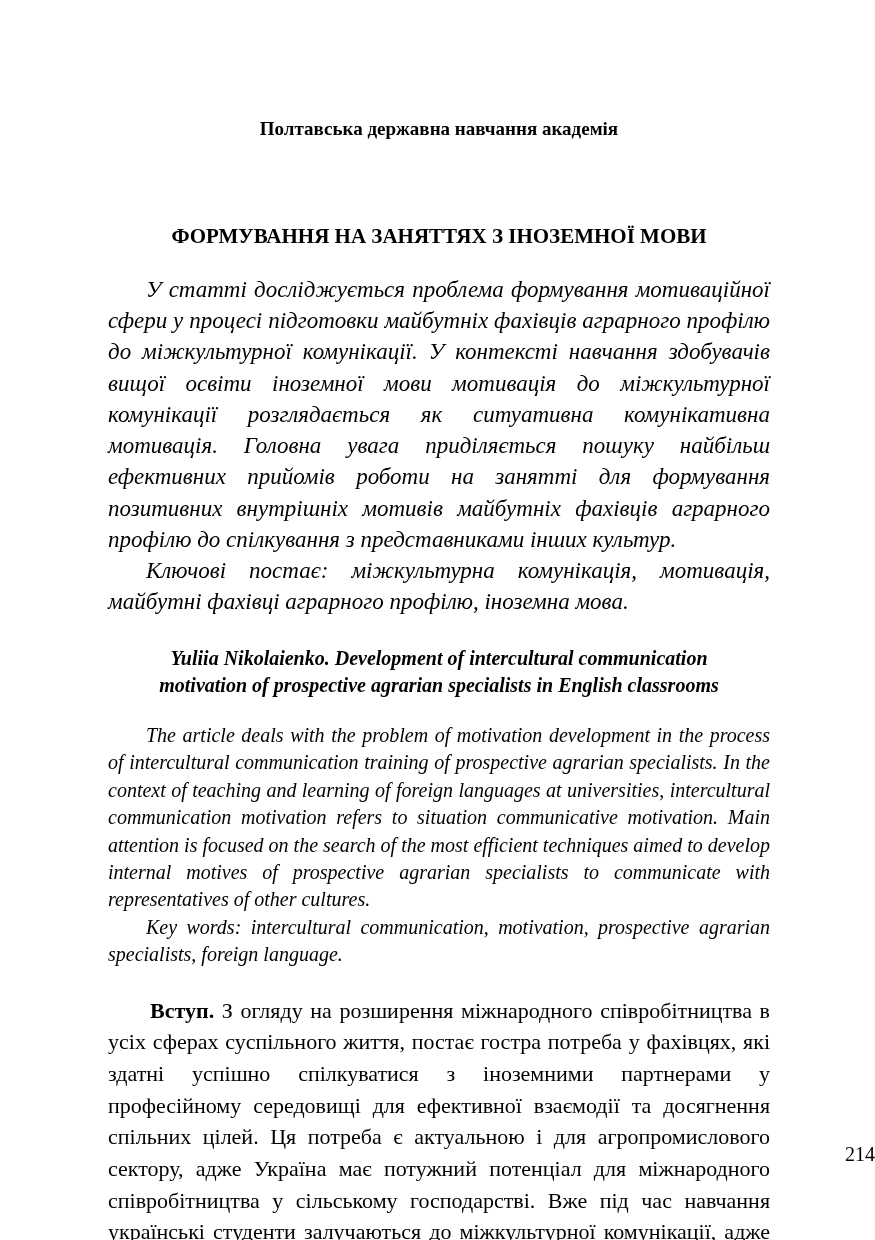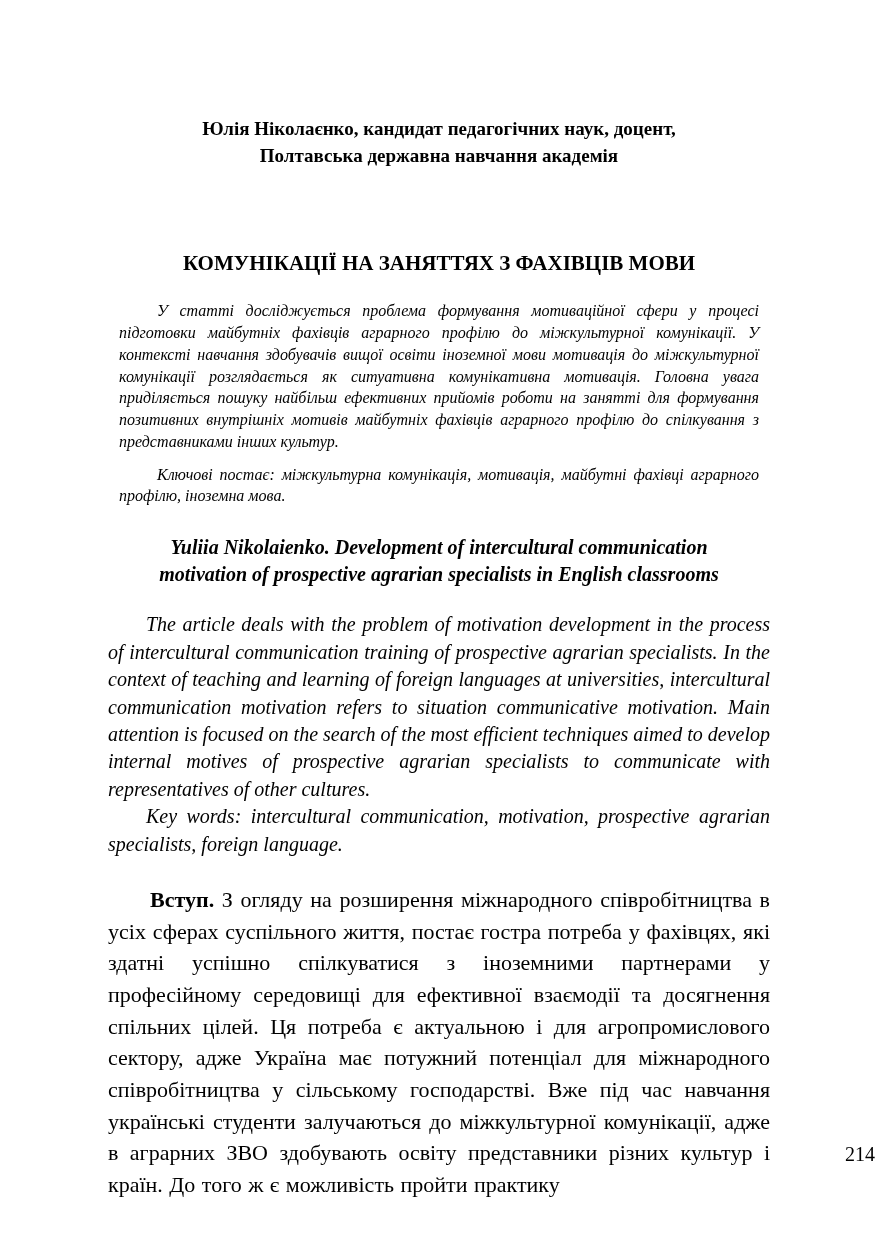--- a/index.html
+++ b/index.html
@@ -26,23 +26,23 @@
     line-height: 1.4;
   }
   .article-title {
     margin: 25px 0 0 0;
     text-align: center;
     font-weight: bold;
     font-size: 21px;
     line-height: 1.32;
   }
   .abstract-uk, .keywords-uk {
-    margin: 11px;
+    margin: 0;
     font-style: italic;
-    font-size: 16px;
+    font-size: 23px;
     line-height: 1.36;
     text-align: justify;
     text-indent: 38px;
   }
   .abstract-uk { margin-top: 23px; }
   .en-heading {
     margin: 27px 0 0 0;
     text-align: center;
     font-weight: bold;
     font-style: italic;
@@ -75,28 +75,27 @@
     text-align: right;
     font-size: 20px;
   }
 </style>
 </head>
 <body>
 
 <div class="page">
 
   <div class="author-block">
-    <div>Юлія Ніколаєнко, кандидат педагогічних наук, доцент,</div>
     <div>Полтавська державна навчання академія</div>
   </div>
 
   <h1 class="article-title">
     <br>
     <br>
-    <span>КОМУНІКАЦІЇ НА ЗАНЯТТЯХ З ФАХІВЦІВ МОВИ</span>
+    <span>ФОРМУВАННЯ НА ЗАНЯТТЯХ З ІНОЗЕМНОЇ МОВИ</span>
   </h1>
 
   <p class="abstract-uk">У статті досліджується проблема формування мотиваційної сфери у процесі підготовки майбутніх фахівців аграрного профілю до міжкультурної комунікації. У контексті навчання здобувачів вищої освіти іноземної мови мотивація до міжкультурної комунікації розглядається як ситуативна комунікативна мотивація. Головна увага приділяється пошуку найбільш ефективних прийомів роботи на занятті для формування позитивних внутрішніх мотивів майбутніх фахівців аграрного профілю до спілкування з представниками інших культур.</p>
 
   <p class="keywords-uk">
     <span>Ключові постає:</span><span> міжкультурна комунікація, мотивація, майбутні фахівці аграрного профілю, іноземна мова.</span>
   </p>
 
   <h2 class="en-heading">
     <span>Yuliia Nikolaienko. Development of intercultural communication</span><br>

